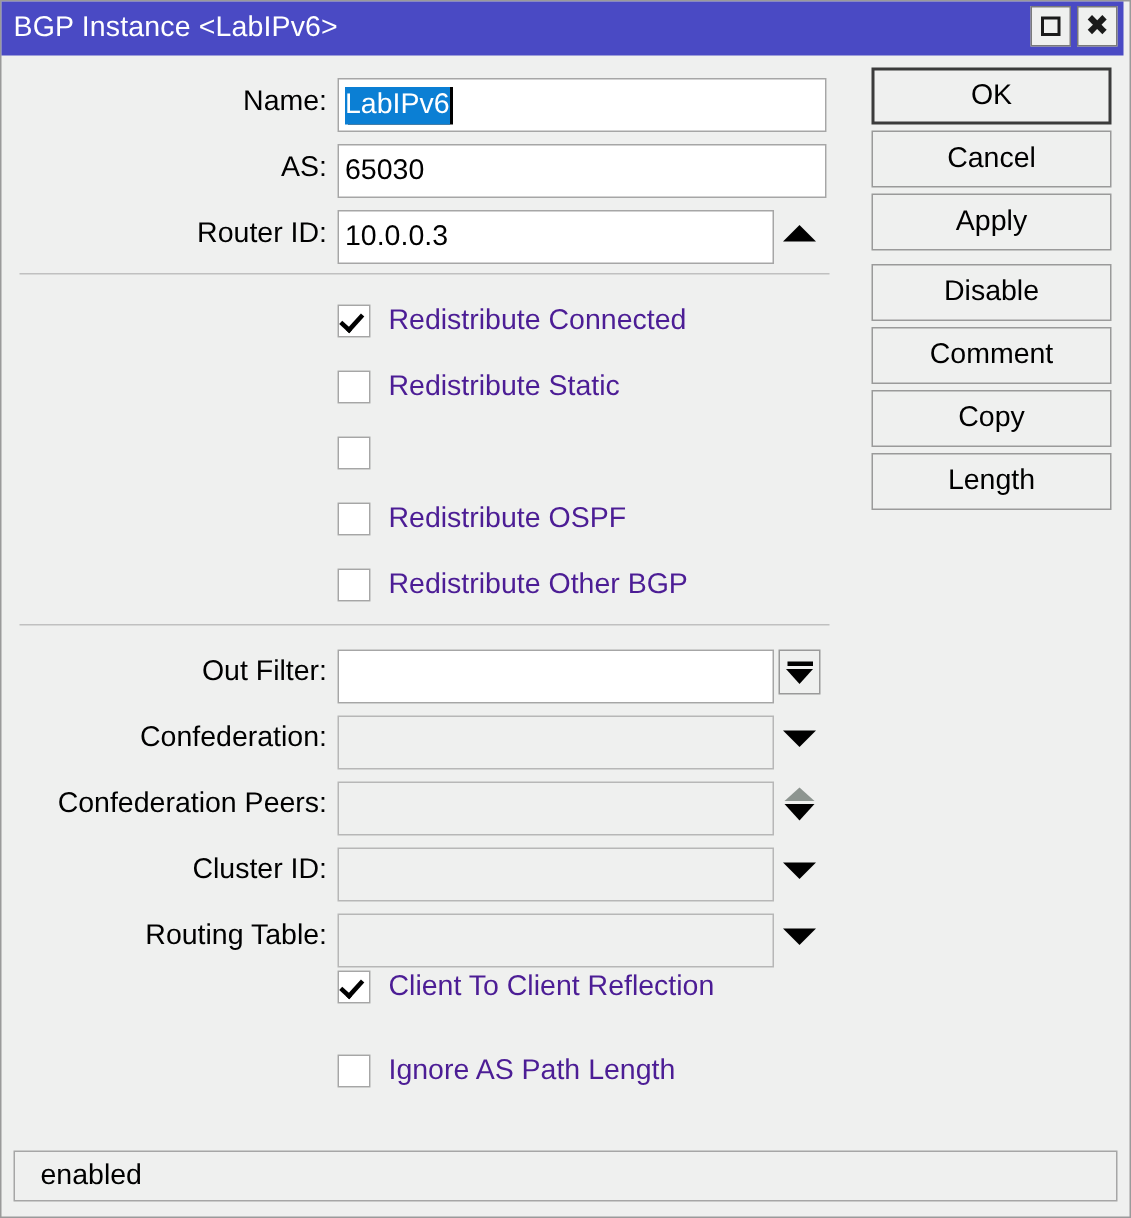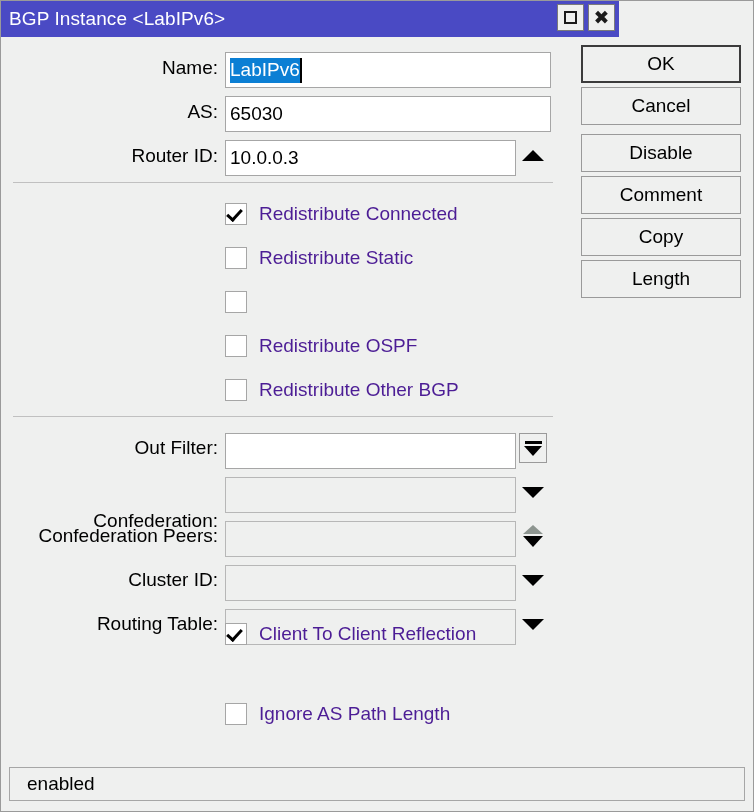--- a/index.html
+++ b/index.html
@@ -22,21 +22,21 @@
     height: 812px;
     background: #eff0ef;
     box-sizing: border-box;
     border: 1px solid #9a9a9a;
   }
 
   
   .titlebar {
     position: absolute;
     left: 0; top: 0;
-    width: 618px;
+    width: 748px;
     height: 36px;
     background: #4a4ac4;
     display: flex;
     align-items: center;
   }
   .titlebar-text {
     color: #ffffff;
     font-size: 19px;
     padding-left: 8px;
     letter-spacing: 0.1px;
@@ -342,21 +342,21 @@
 
     <div class="lbl" style="right:348px; top:400px;margin-left:16px;">Out Filter:</div>
     <div class="field" style="left:224px; top:396px; width:291px;">
       <span></span>
     </div>
     <div class="arrow-btn" style="left:518px; top:396px;">
       <span class="bar"></span>
       <span class="tri-down"></span>
     </div>
 
-    <div class="lbl" style="right:348px; top:444px;margin-top:29px;">Confederation:</div>
+    <div class="lbl" style="right:348px; top:444px;">Confederation:</div>
     <div class="field disabled" style="left:224px; top:440px; width:291px;">
       <span></span>
     </div>
     <div class="plain-arrow" style="left:518px; top:440px;">
       <span class="tri-down"></span>
     </div>
 
     <div class="lbl" style="right:348px; top:488px;">Confederation Peers:</div>
     <div class="field disabled" style="left:224px; top:484px; width:291px;">
       <span></span>
@@ -375,34 +375,35 @@
     </div>
 
     <div class="lbl" style="right:348px; top:576px;">Routing Table:</div>
     <div class="field disabled" style="left:224px; top:572px; width:291px;">
       <span></span>
     </div>
     <div class="plain-arrow" style="left:518px; top:572px;">
       <span class="tri-down"></span>
     </div>
 
-    <div class="cbrow" style="left:224px; top:584px;">
+    <div class="cbrow" style="left:224px; top:608px;">
       <span class="cbox checked"></span>
       <span class="cblabel">Client To Client Reflection</span>
     </div>
     <div class="cbrow" style="left:224px; top:664px;">
       <span class="cbox"></span>
       <span class="cblabel">Ignore AS Path Length</span>
     </div>
 
   </div>
 
   <div class="btncol">
     <div class="btn default">OK</div>
     <div class="btn">Cancel</div>
+    <div class="btn">Apply</div>
     <div class="btn gap">Disable</div>
     <div class="btn">Comment</div>
     <div class="btn">Copy</div>
     <div class="btn">Length</div>
   </div>
 
   <div class="statusbar">
     <span>enabled</span>
   </div>
 

